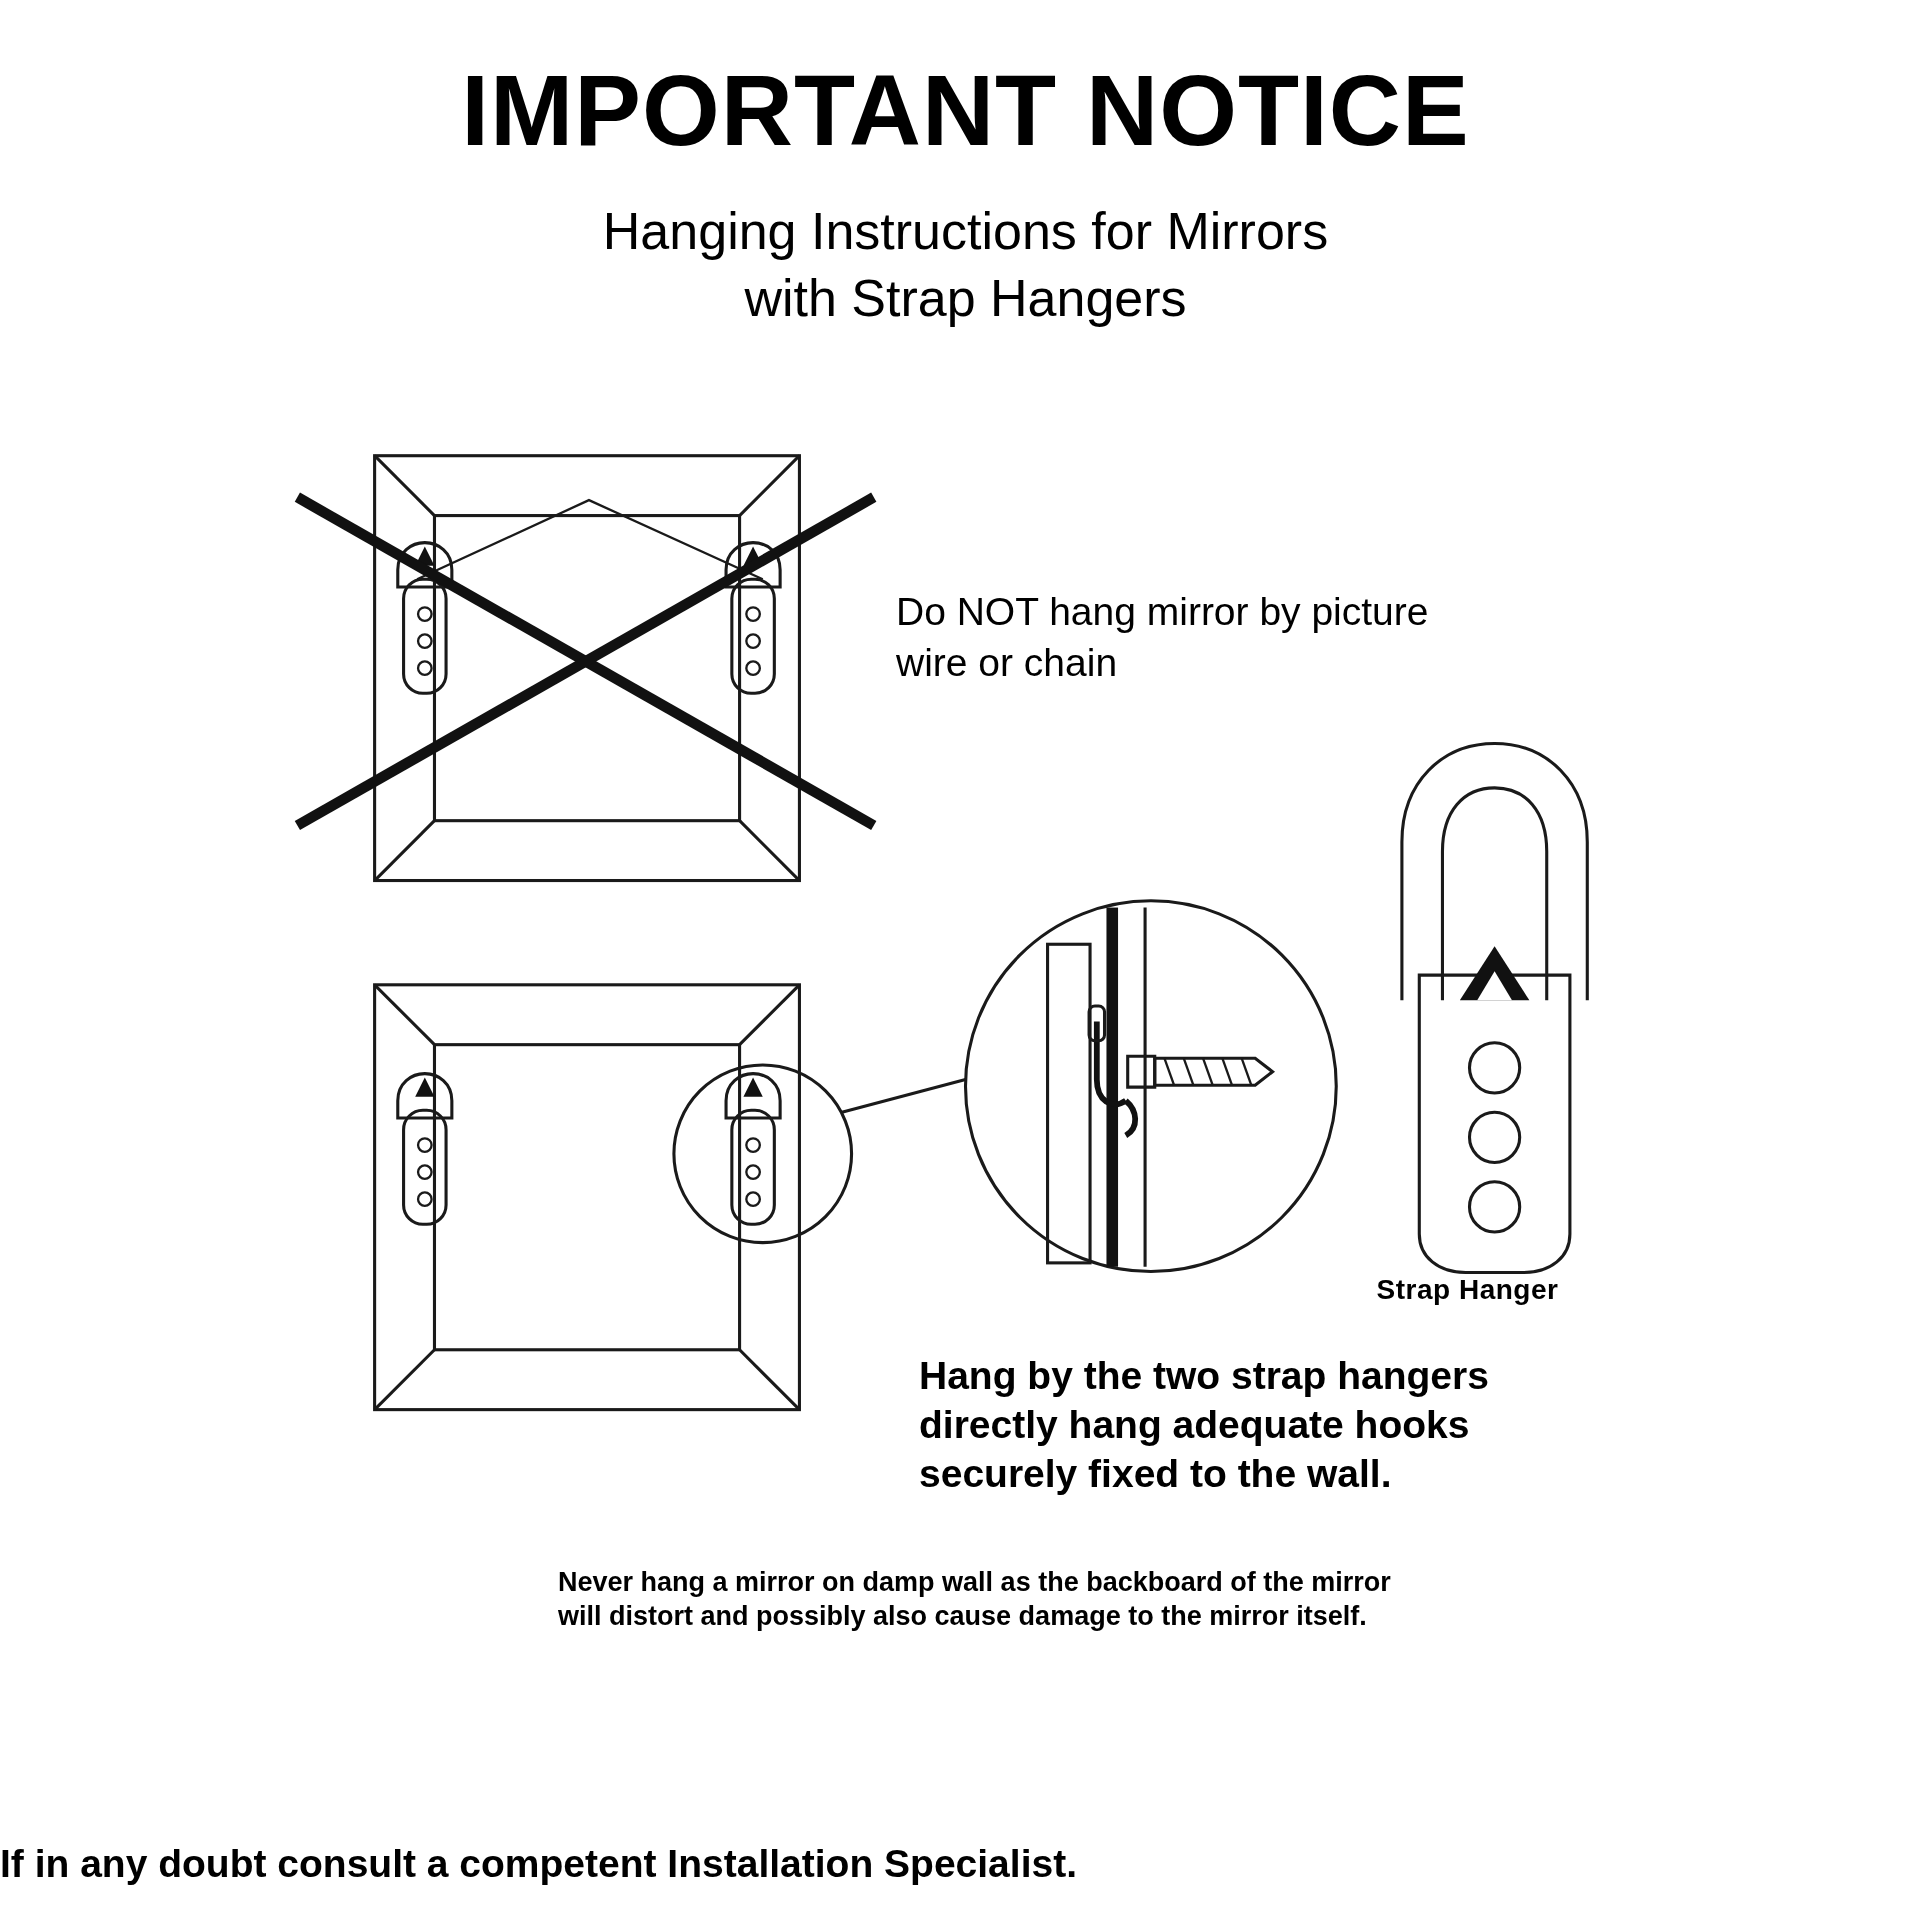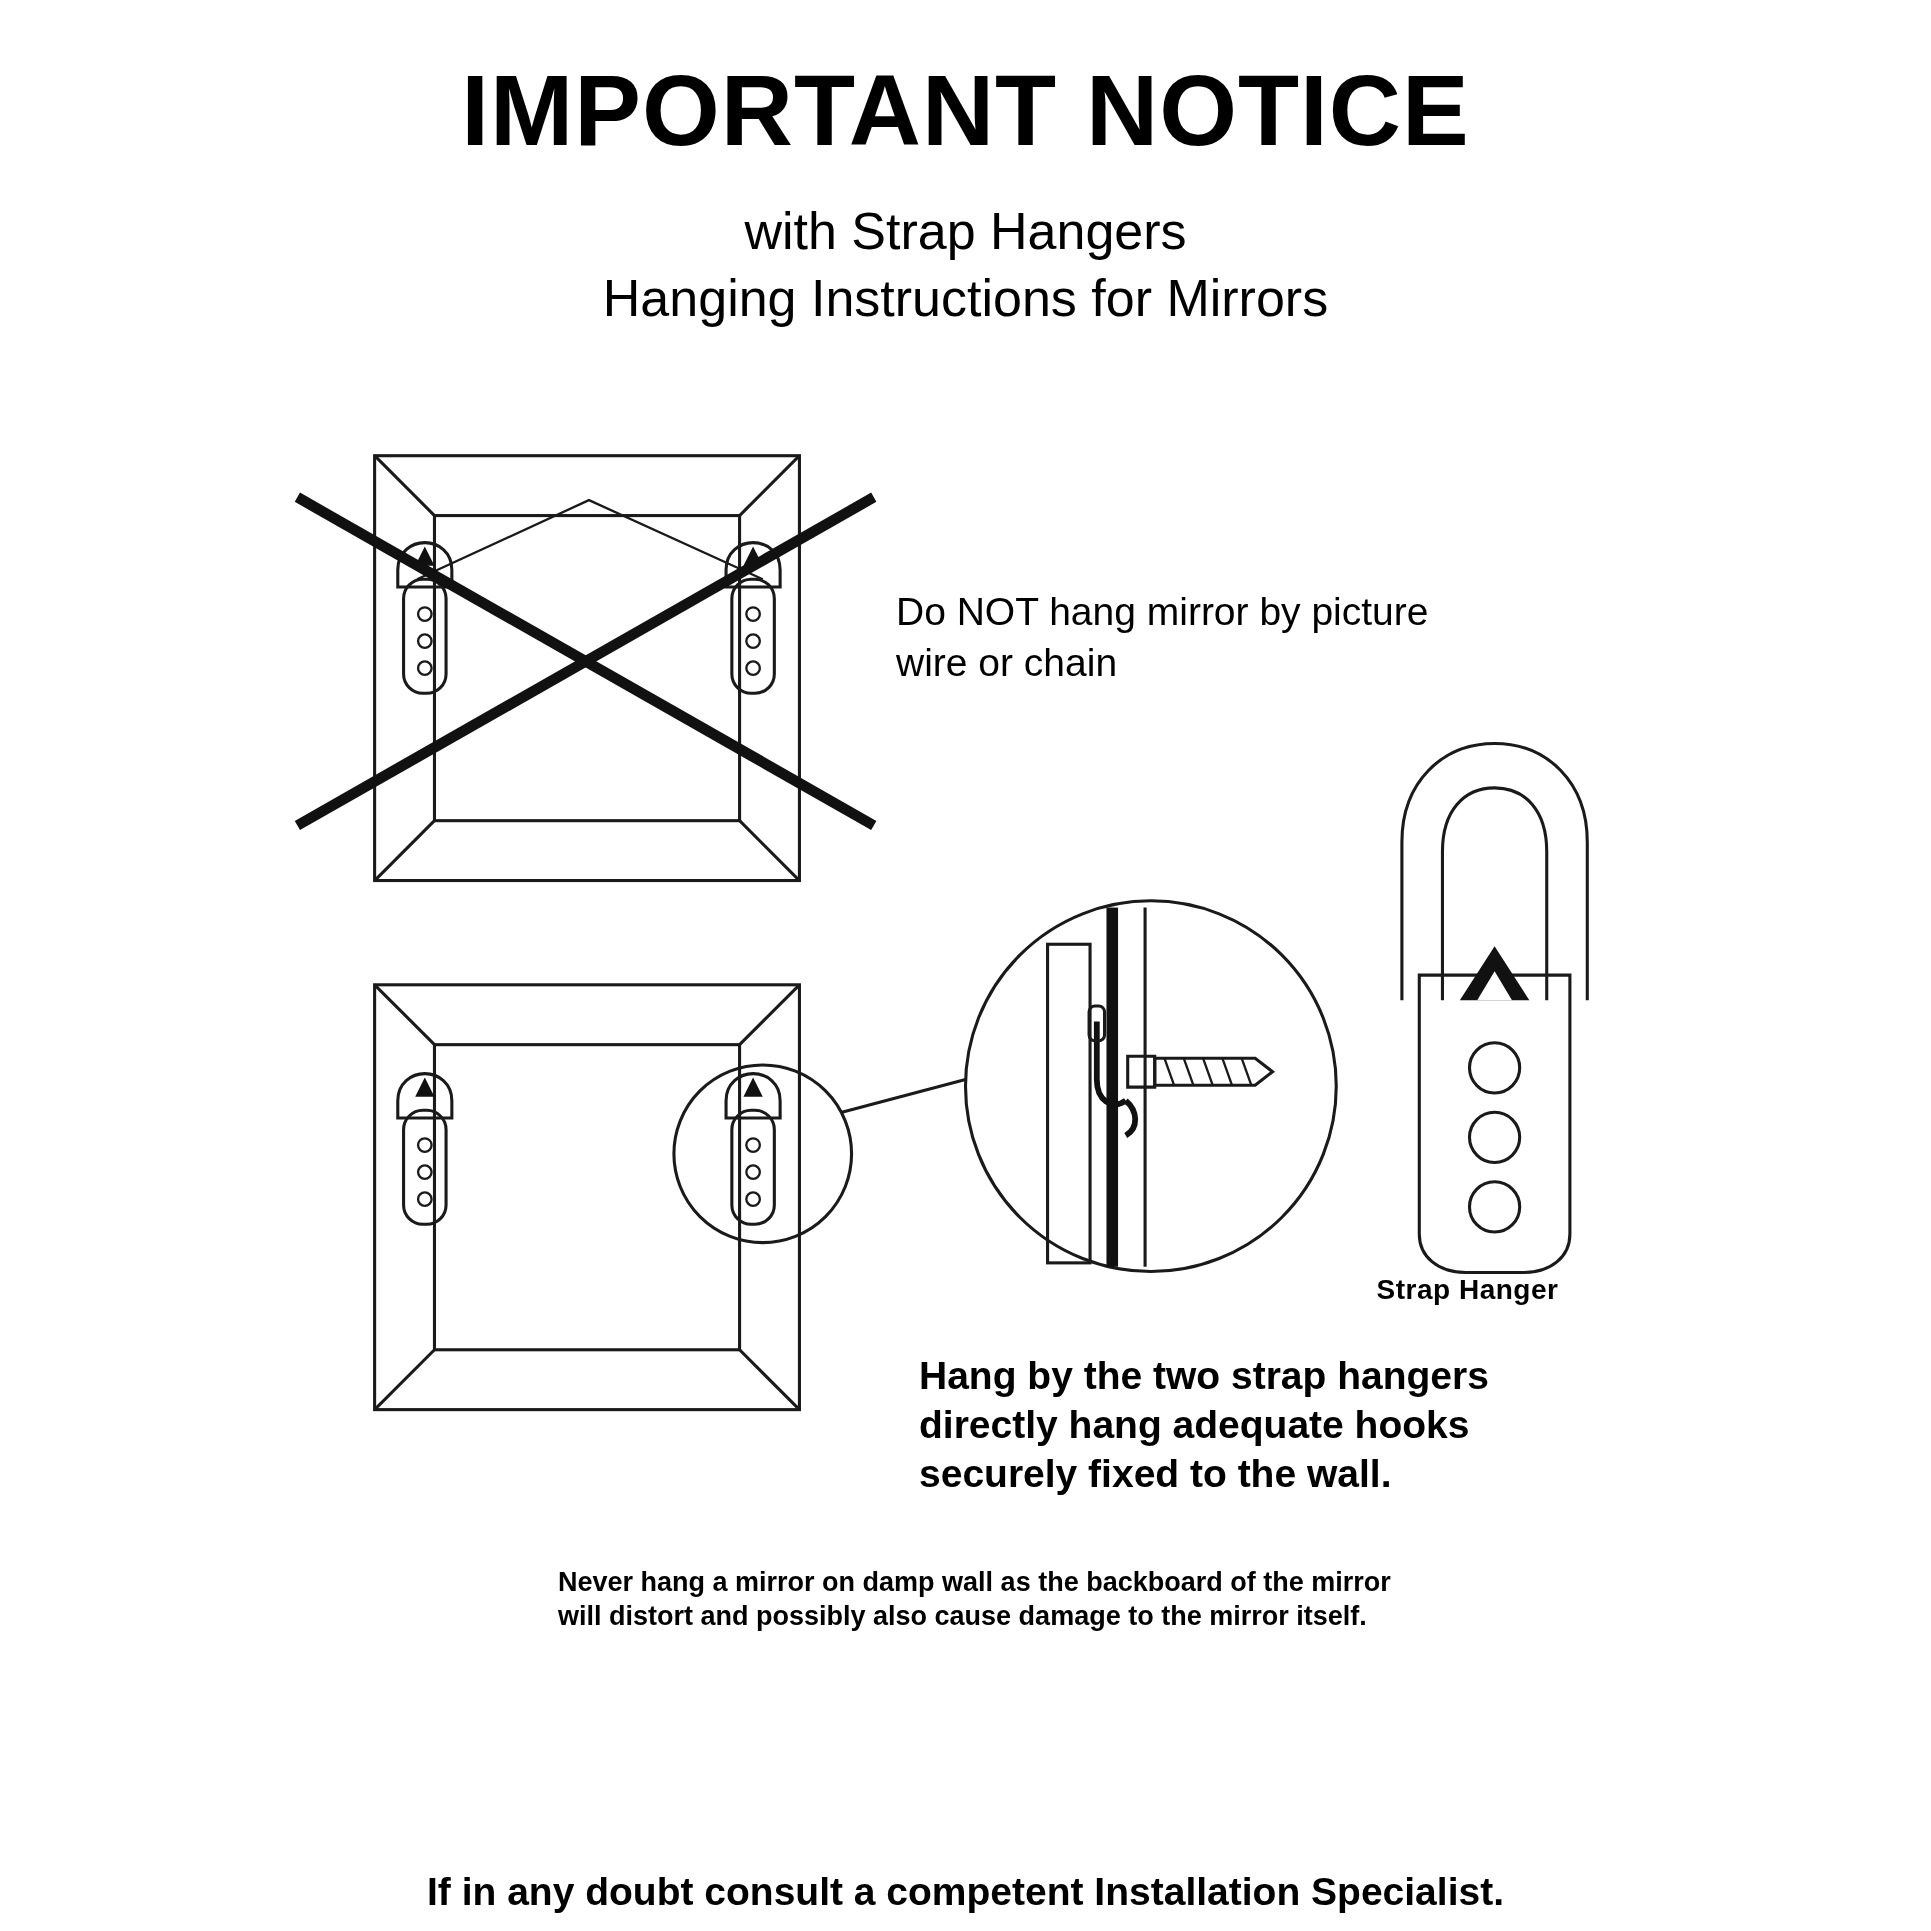--- a/index.html
+++ b/index.html
@@ -81,24 +81,23 @@
     width: 869px;
     font-size: 27px;
     line-height: 1.25;
     font-weight: bold;
   }
   .note-doubt {
     position: absolute;
     left: 0;
     top: 1842px;
     width: 1931px;
-    text-align: center;
+    text-align: left;
     font-size: 39px;
     font-weight: bold;
-    margin-top: 28px;
   }
 
   
   svg.layer {
     position: absolute;
     left: 0;
     top: 0;
     width: 1931px;
     height: 1931px;
     pointer-events: none;
@@ -110,22 +109,22 @@
   .fillblack { fill: #111111; stroke: none; }
   .white { fill: #ffffff; }
 </style>
 </head>
 <body>
 
 <div class="page">
 
   <div class="title">IMPORTANT NOTICE</div>
   <div class="subtitle">
+    <div>Hanging Instructions for Mirrors</div>
     <div>with Strap Hangers</div>
-    <div>Hanging Instructions for Mirrors</div>
   </div>
 
   <svg class="layer" viewBox="0 0 2000 2000">
 
     <g>
       <rect class="ln" x="388" y="472" width="440" height="440"></rect>
       <rect class="ln" x="450" y="534" width="316" height="316"></rect>
       <line class="ln" x1="388" y1="472" x2="450" y2="534"></line>
       <line class="ln" x1="828" y1="472" x2="766" y2="534"></line>
       <line class="ln" x1="388" y1="912" x2="450" y2="850"></line>

